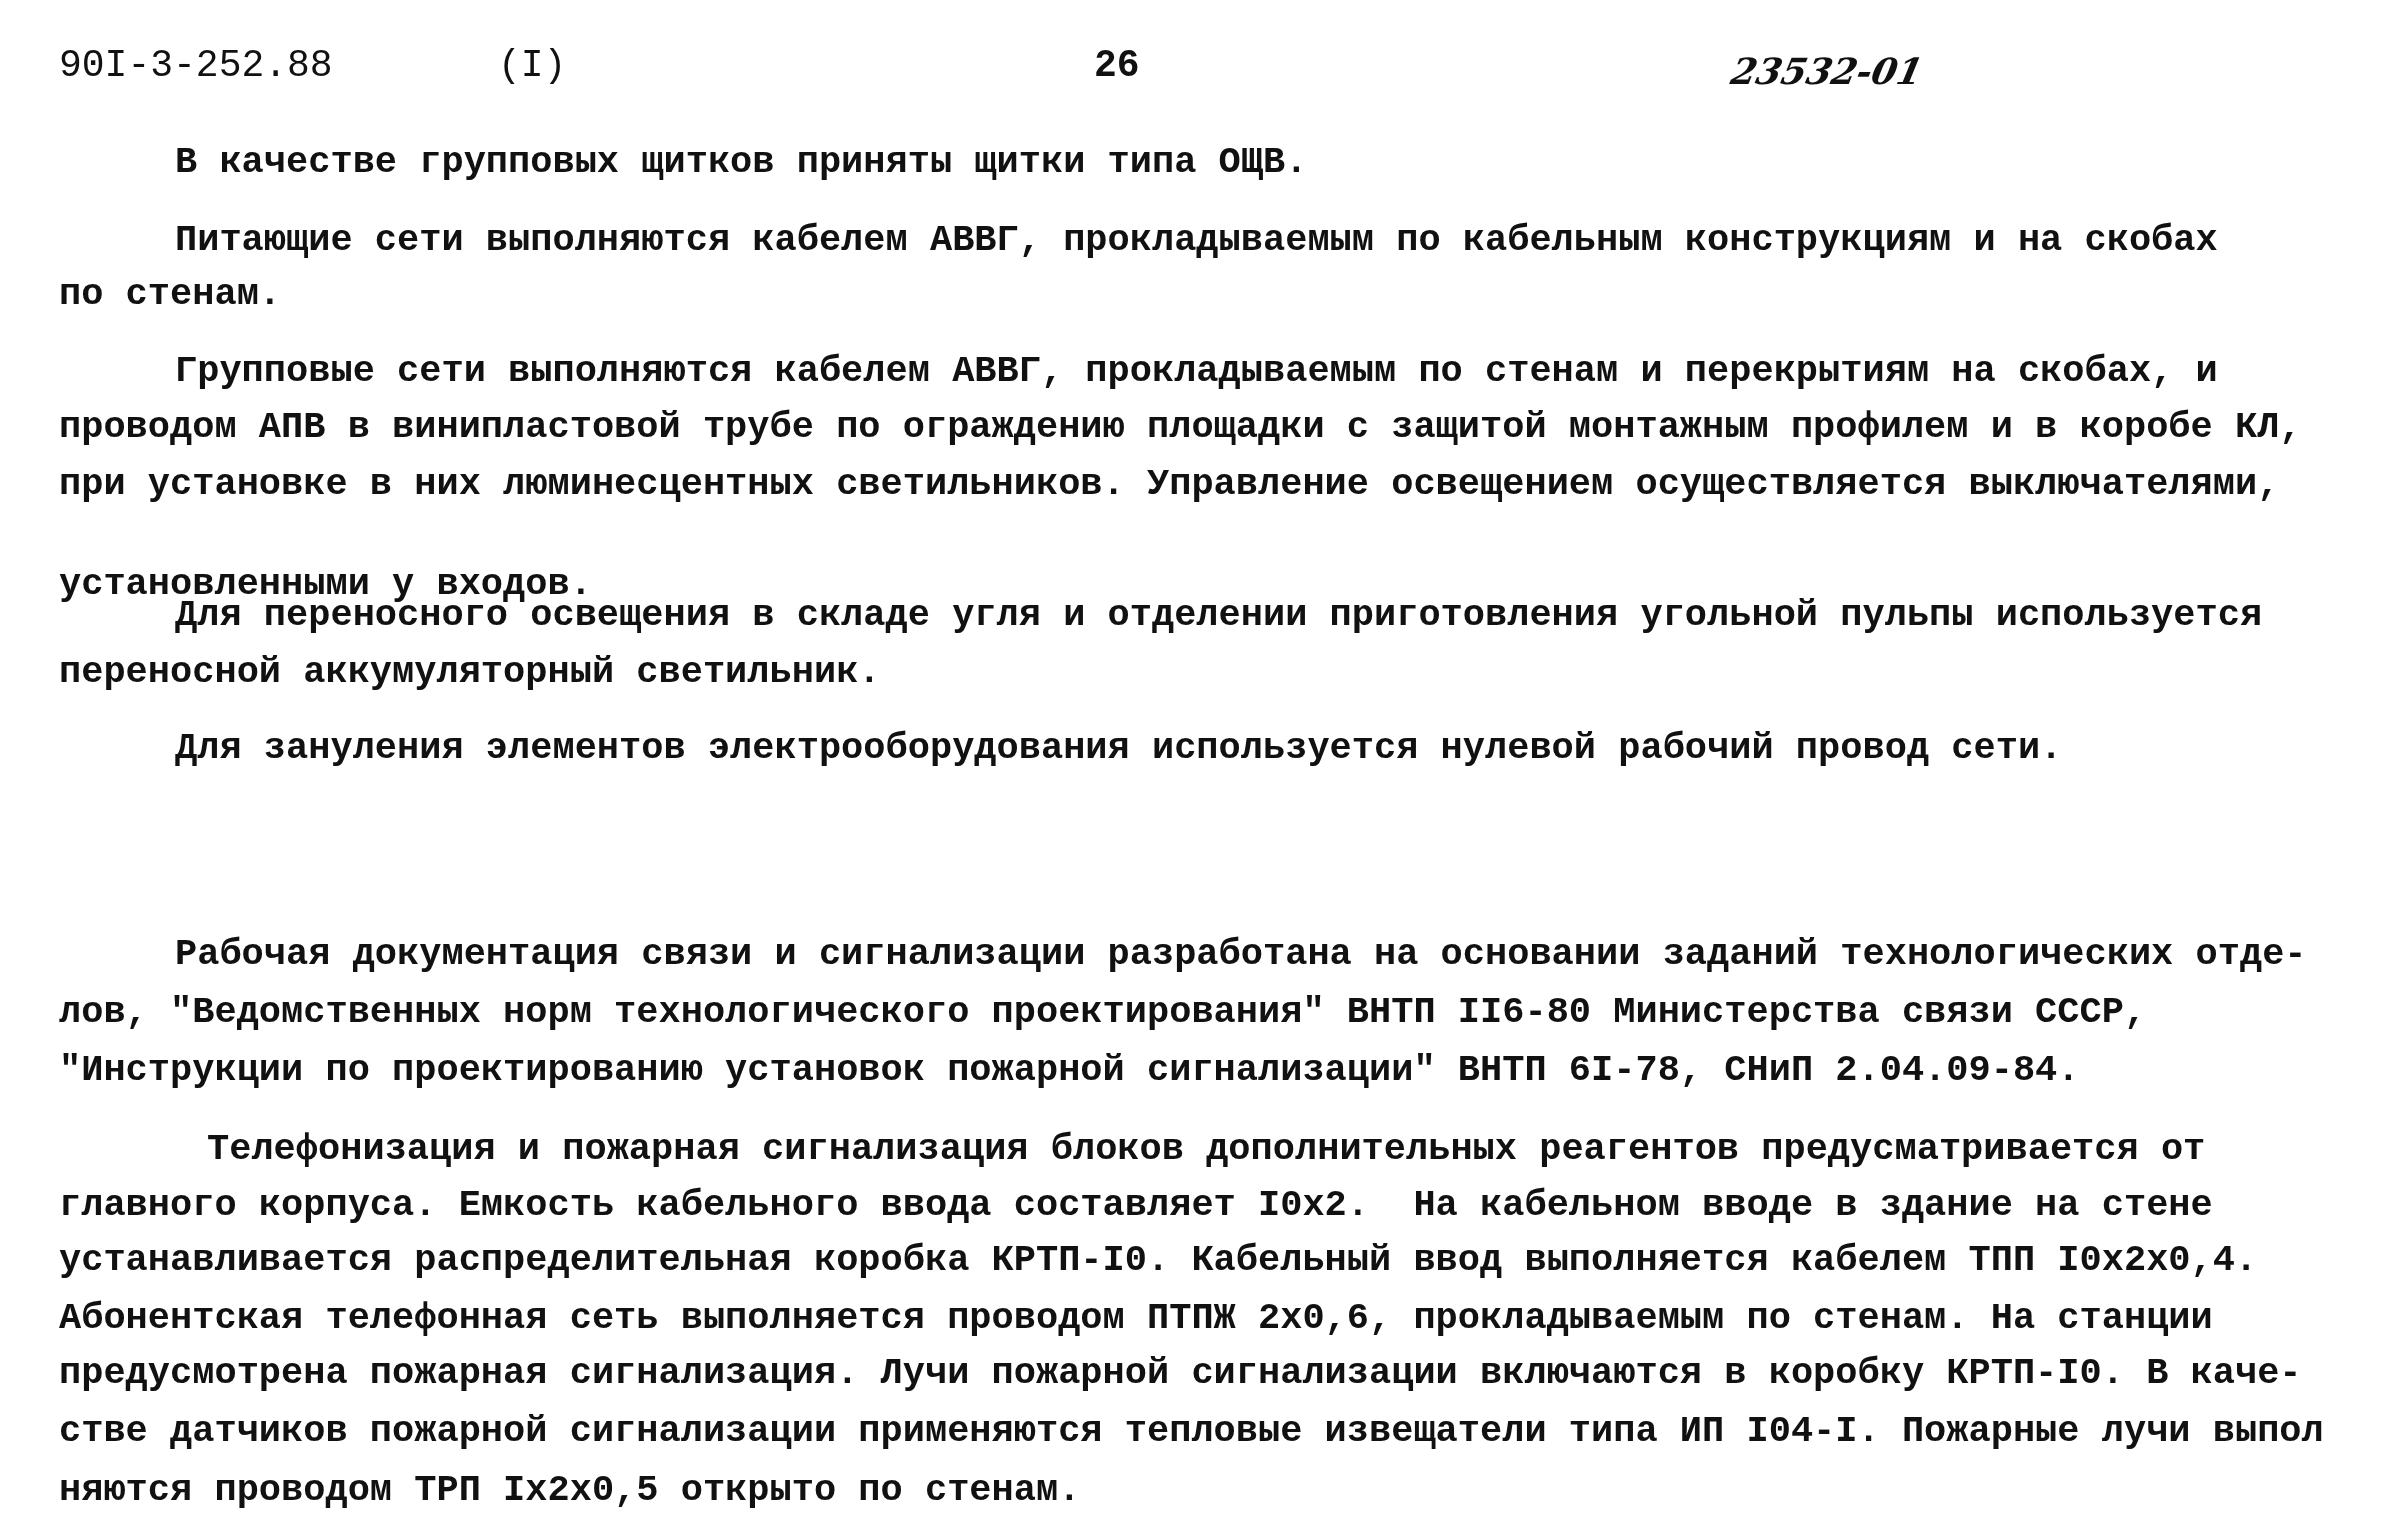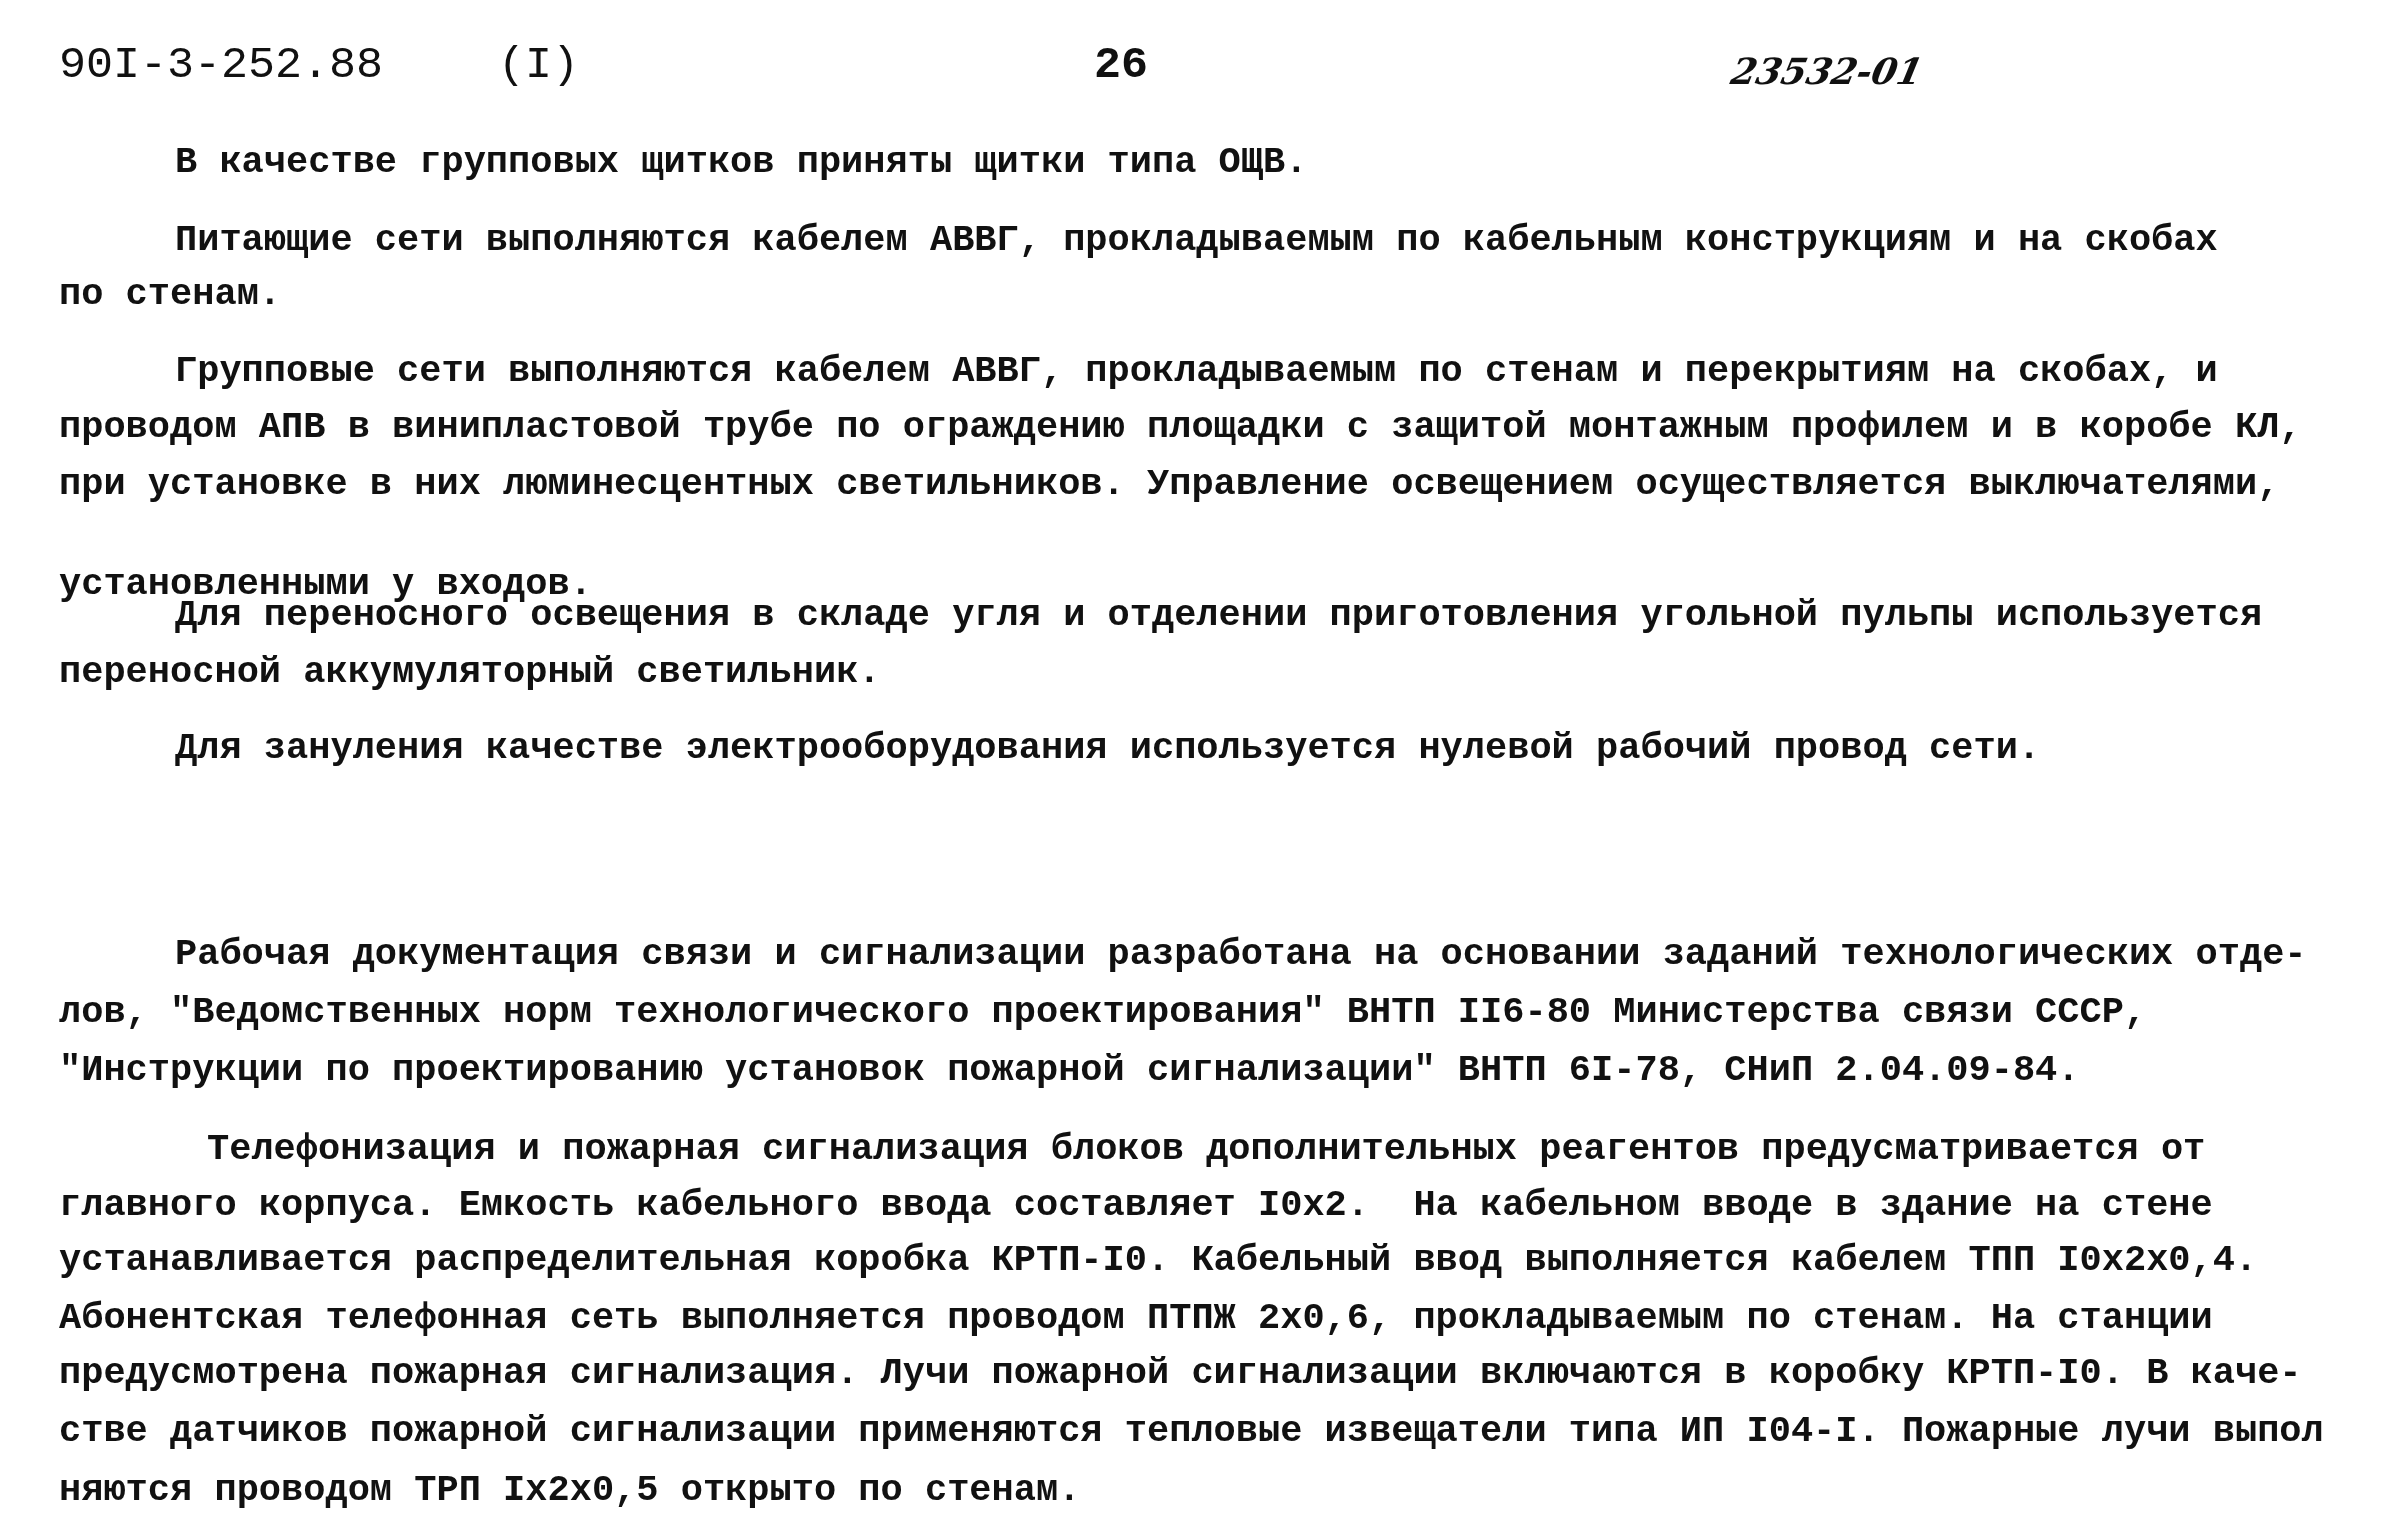--- a/index.html
+++ b/index.html
@@ -8,21 +8,21 @@
   .ln {
     position: absolute;
     font-family: "Liberation Mono", "DejaVu Sans Mono", monospace;
     font-size: 37px;
     line-height: 42px;
     white-space: pre;
     font-weight: bold;
     letter-spacing: 0px;
     color: #111111;
   }
-  .hdr { font-size: 45px; font-weight: normal; }
+  .hdr { font-size: 38px; font-weight: normal; }
   .hdr-code { left: 59px; top: 45px; }
   .hdr-part { left: 498px; top: 45px; }
   .hdr-page { left: 1094px; top: 45px; font-weight: bold; }
   .hdr-inv {
     left: 1732px; top: 50px;
     font-family: "DejaVu Serif", serif;
     font-style: italic; font-weight: bold; font-size: 36px;
     transform: skewX(-12deg);
   }
   .heading { font-weight: normal; }
@@ -43,21 +43,21 @@
   <div class="ln" style="left:59px; top:273px;">по стенам.</div>
 
   <div class="ln" style="left:175px; top:350px;">Групповые сети выполняются кабелем АВВГ, прокладываемым по стенам и перекрытиям на скобах, и</div>
   <div class="ln" style="left:59px; top:406px;">проводом АПВ в винипластовой трубе по ограждению площадки с защитой монтажным профилем и в коробе КЛ,</div>
   <div class="ln" style="left:59px; top:463px;">при установке в них люминесцентных светильников. Управление освещением осуществляется выключателями,</div>
   <div class="ln" style="left:59px; top:519px;margin-top:44px;">установленными у входов.</div>
 
   <div class="ln" style="left:175px; top:594px;">Для переносного освещения в складе угля и отделении приготовления угольной пульпы используется</div>
   <div class="ln" style="left:59px; top:651px;">переносной аккумуляторный светильник.</div>
 
-  <div class="ln" style="left:175px; top:727px;">Для зануления качестве электрооборудования используется нулевой рабочий провод сети.</div>
+  <div class="ln" style="left:175px; top:727px;">Для зануления элементов электрооборудования используется нулевой рабочий провод сети.</div>
 
 
   <div class="ln" style="left:175px; top:933px;">Рабочая документация связи и сигнализации разработана на основании заданий технологических отде-</div>
   <div class="ln" style="left:59px; top:991px;">лов, "Ведомственных норм технологического проектирования" ВНТП II6-80 Министерства связи СССР,</div>
   <div class="ln" style="left:59px; top:1049px;">"Инструкции по проектированию установок пожарной сигнализации" ВНТП 6I-78, СНиП 2.04.09-84.</div>
 
   <div class="ln" style="left:175px; top:1128px;margin-left:32px;">Телефонизация и пожарная сигнализация блоков дополнительных реагентов предусматривается от</div>
   <div class="ln" style="left:59px; top:1184px;">главного корпуса. Емкость кабельного ввода составляет I0x2.  На кабельном вводе в здание на стене</div>
   <div class="ln" style="left:59px; top:1239px;">устанавливается распределительная коробка КРТП-I0. Кабельный ввод выполняется кабелем ТПП I0x2x0,4.</div>
   <div class="ln" style="left:59px; top:1297px;">Абонентская телефонная сеть выполняется проводом ПТПЖ 2x0,6, прокладываемым по стенам. На станции</div>

